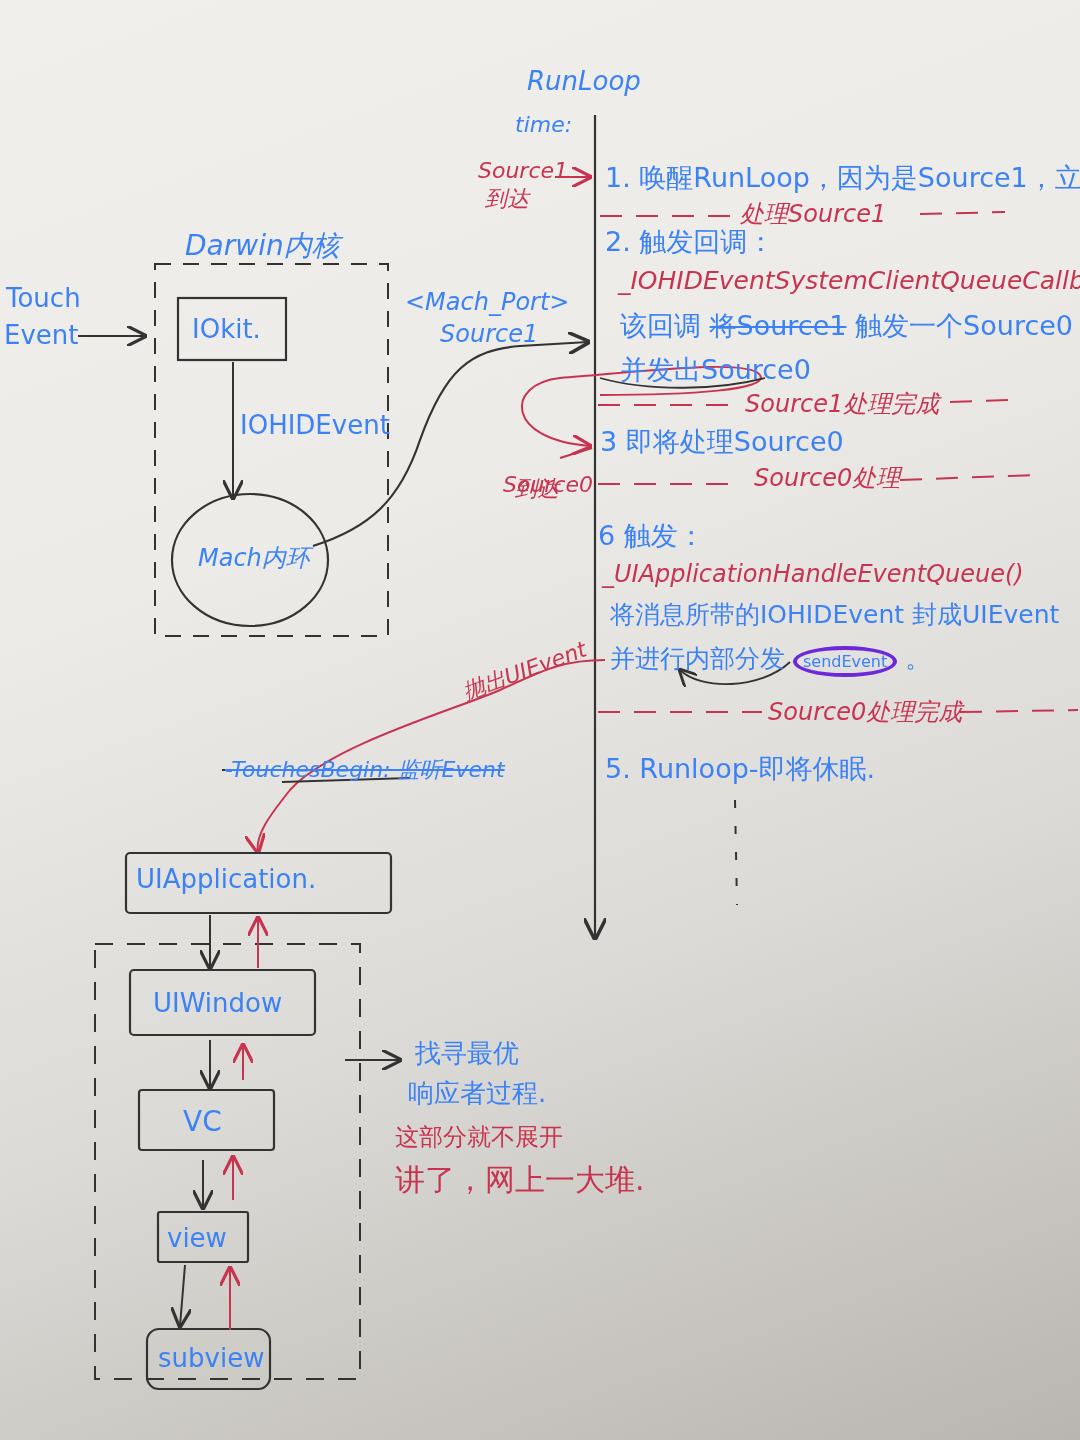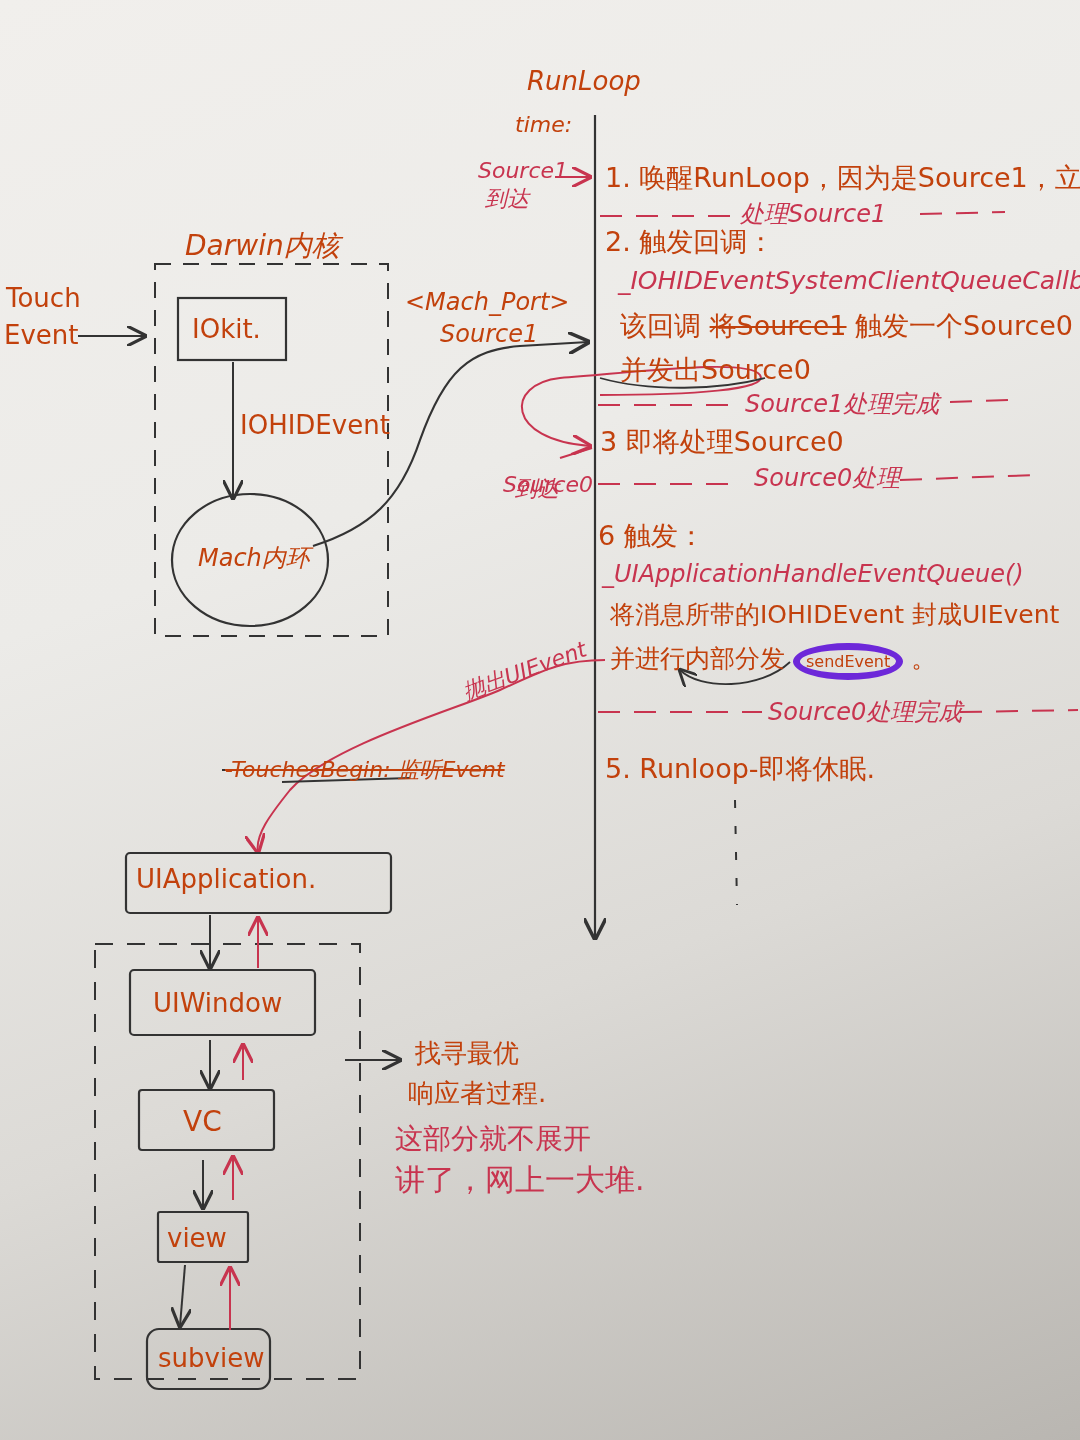--- a/index.html
+++ b/index.html
@@ -3,30 +3,30 @@
 <meta charset="utf-8">
 <style>
   html, body { margin:0; padding:0; }
   body {
     width:1080px; height:1440px; position:relative; overflow:hidden;
     background: linear-gradient(160deg, #f1efec 0%, #ecebe8 35%, #dcdad6 65%, #b9b6b1 100%);
     font-family: "DejaVu Sans", sans-serif;
     color:#2e2e2e;
   }
   .t { position:absolute; white-space:nowrap; line-height:1; }
-  .ink { color:#c2410c; }
+  .ink { color:#3b82f6; }
   .red { color:#c8344f; }
   svg.layer { position:absolute; left:0; top:0; width:1080px; height:1440px; }
   .lbl-title { font-size:26px; font-style:italic; }
   .step { font-size:27px; }
   .redsm { font-size:22px; font-style:italic; }
   .redmd { font-size:24px; font-style:italic; }
   .box-label { font-size:26px; }
   .strike { text-decoration: line-through; text-decoration-thickness:2px;margin-top:11px; }
-  .circled { border:7px solid #6d28d9; border-radius:50%; padding:2px 6px;text-align:center; }
+  .circled { border:4px solid #6d28d9; border-radius:50%; padding:2px 6px;text-align:center; }
 </style>
 </head>
 <body>
 
 <svg class="layer" viewBox="0 0 1080 1440">
   <defs>
     <marker id="ah" viewBox="0 0 10 10" refX="9" refY="5" markerWidth="10" markerHeight="10" orient="auto-start-reverse">
       <path d="M0,0 L10,5 L0,10" fill="none" stroke="#333" stroke-width="1.6"></path>
     </marker>
     <marker id="ahr" viewBox="0 0 10 10" refX="9" refY="5" markerWidth="10" markerHeight="10" orient="auto-start-reverse">
@@ -158,14 +158,14 @@
 <div class="t ink strike" style="left:225px;top:748px;font-size:22px;font-style:italic;">-TouchesBegin: 监听Event</div>
 
 <div class="t ink box-label" style="left:136px;top:866px;">UIApplication.</div>
 <div class="t ink box-label" style="left:153px;top:990px;">UIWindow</div>
 <div class="t ink box-label" style="left:183px;top:1108px;font-size:28px;">VC</div>
 <div class="t ink box-label" style="left:167px;top:1225px;">view</div>
 <div class="t ink box-label" style="left:158px;top:1345px;">subview</div>
 
 <div class="t ink" style="left:415px;top:1040px;font-size:26px;">找寻最优</div>
 <div class="t ink" style="left:408px;top:1080px;font-size:26px;">响应者过程.</div>
-<div class="t red" style="left:395px;top:1125px;font-size:28px;">这部分就不展开</div>
+<div class="t red" style="left:395px;top:1125px;font-size:24px;">这部分就不展开</div>
 <div class="t red" style="left:395px;top:1165px;font-size:30px;">讲了，网上一大堆.</div>
 
 </body></html>

